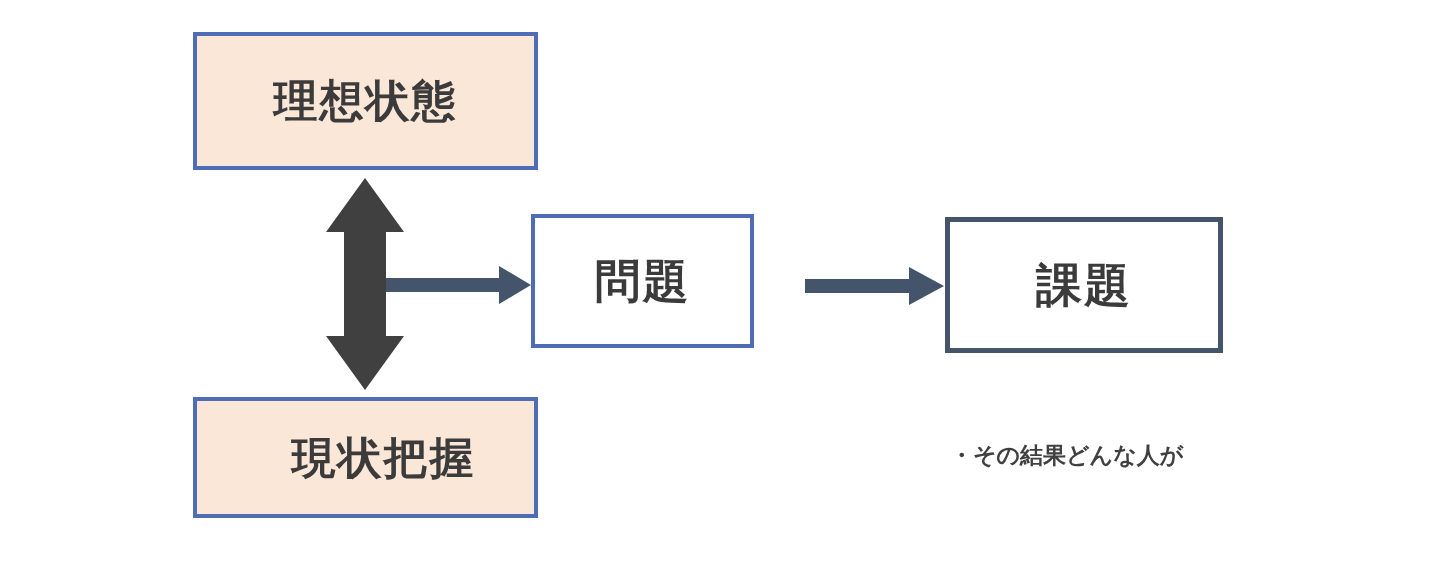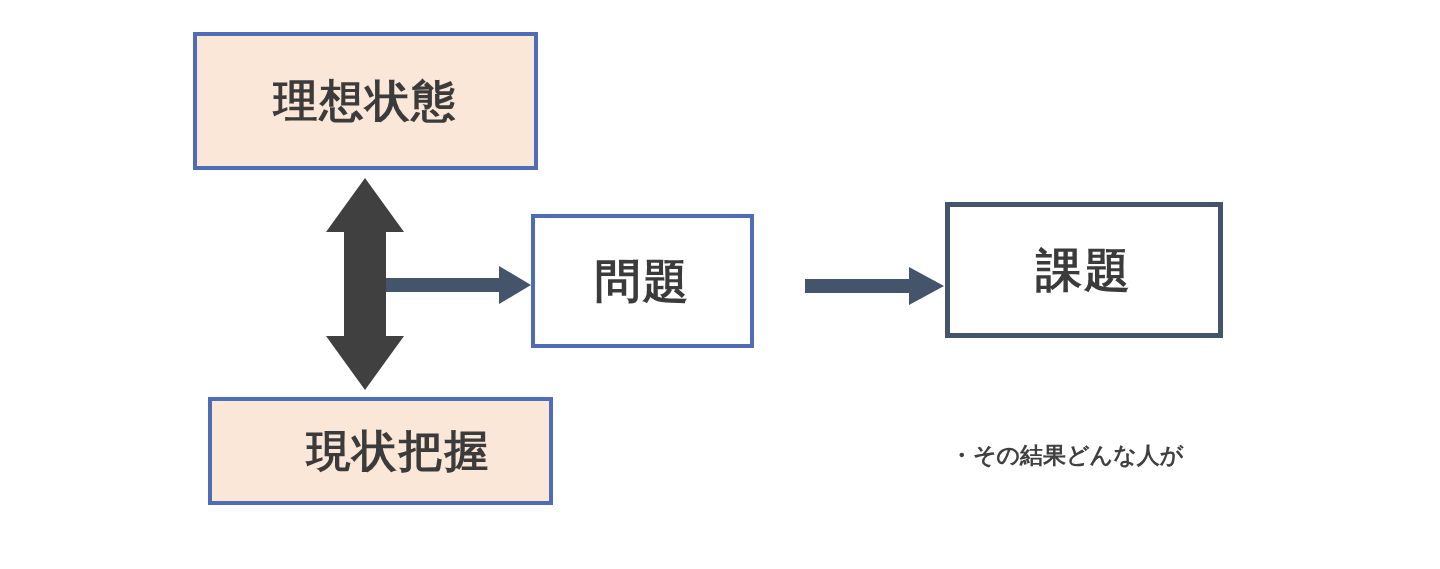--- a/index.html
+++ b/index.html
@@ -37,35 +37,35 @@
     letter-spacing: 2px;
     line-height: 1;
   }
   .box-ideal {
     left: 193px; top: 32px;
     width: 345px; height: 138px;
     background: var(--box-fill, #fbe7d8);
     border: 4px solid var(--box-border-blue, #4f6db5);
   }
   .box-current {
-    left: 208px; top: 397px;
-    width: 345px; height: 108px;
+    left: 193px; top: 397px;
+    width: 345px; height: 121px;
     background: var(--box-fill, #fbe7d8);
     border: 4px solid var(--box-border-blue, #4f6db5);
     padding-left: 36px;
   }
   .box-ideal .label, .box-current .label { font-size: 44px; }
   .box-problem {
     left: 531px; top: 214px;
     width: 223px; height: 134px;
     background: #ffffff;
     border: 4px solid var(--box-border-blue, #4f6db5);
   }
   .box-issue {
-    left: 945px; top: 202px;
+    left: 945px; top: 217px;
     width: 278px; height: 136px;
     background: #ffffff;
     border: 5px solid var(--box-border-dark, #44546a);
   }
   .box-problem .label, .box-issue .label { font-size: 46px; }
   .notes {
     position: absolute;
     left: 950px; top: 370px;
     font-size: 23px;
     line-height: 34px;

